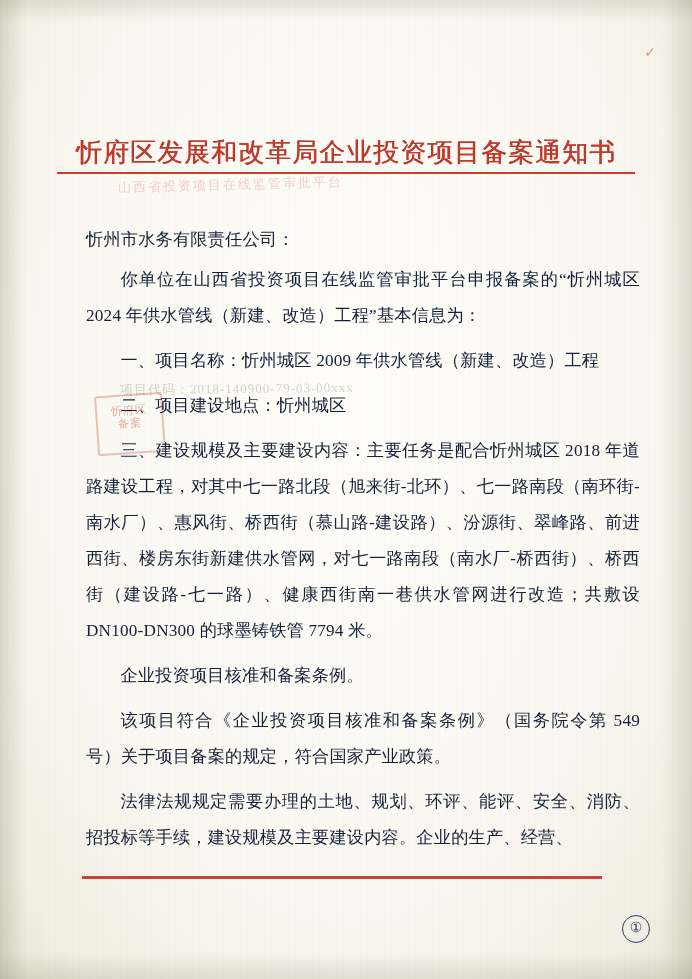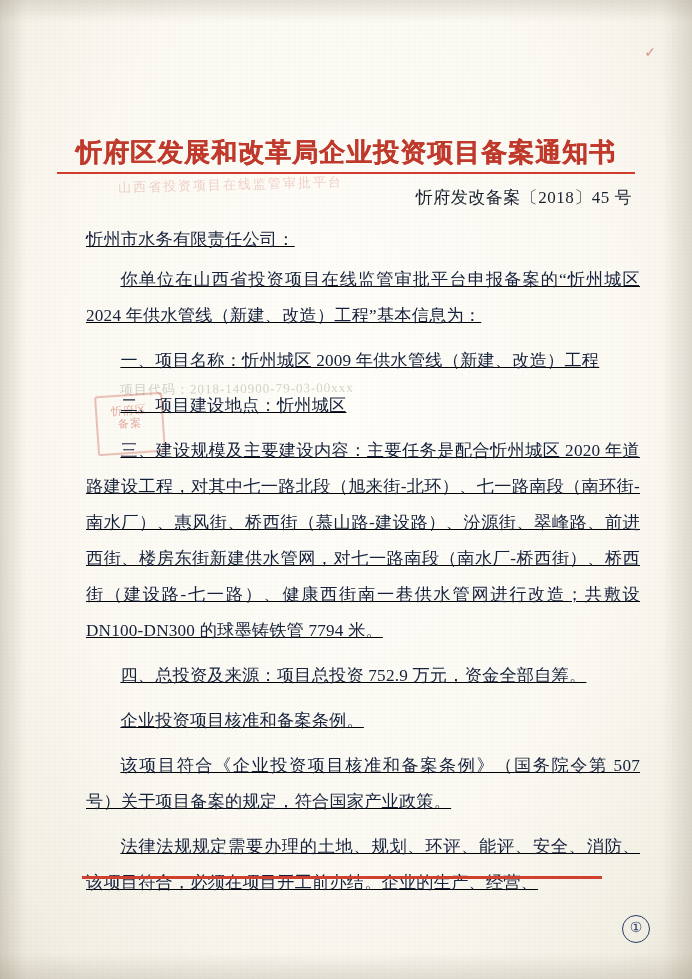--- a/index.html
+++ b/index.html
@@ -100,21 +100,21 @@
     white-space: nowrap;
   }
 
   .title {
     position: absolute;
     left: 0; right: 0;
     top: 118px;
     text-align: center;
     color: #c0392b;
     font-size: 26px;
-    font-weight: bold;
+    font-weight: normal;
     letter-spacing: 1px;
     font-family: "Liberation Serif", "DejaVu Serif", serif;
     text-shadow: 0.4px 0 0 #b5332a;
   }
 
   .title-rule {
     position: absolute;
     left: 57px;
     width: 578px;
     top: 172px;
@@ -129,21 +129,20 @@
     font-size: 17px;
     color: #1a2230;
     letter-spacing: 0.5px;
   }
 
   .body-block {
     position: absolute;
     left: 86px;
     right: 52px;
     top: 222px;
-    text-decoration: underline;
   }
 
   p.para {
     margin: 0 0 9px 0;
     font-size: 17.2px;
     line-height: 36px;
     color: #15203a;
     text-align: justify;
     letter-spacing: 0.2px;
   }
@@ -190,35 +189,33 @@
 <div class="doc">
 
   <div class="corner-mark">✓</div>
 
   <div class="stamp-frag f1">山西省投资项目在线监管审批平台</div>
 
   <h1 class="title">忻府区发展和改革局企业投资项目备案通知书</h1>
 
   <div class="title-rule"></div>
 
-  <div class="docnum">忻府发改备案〔2018〕45 号</div>
 
   <div class="ghost-line">项目代码：2018-140900-79-03-00xxx</div>
   <div class="stamp-seal">忻府区<br>备案</div>
 
   <div class="body-block">
     <p class="para addressee">忻州市水务有限责任公司：</p>
     <p class="para indent">你单位在山西省投资项目在线监管审批平台申报备案的“忻州城区 2024 年供水管线（新建、改造）工程”基本信息为：</p>
     <p class="para indent">一、项目名称：忻州城区 2009 年供水管线（新建、改造）工程</p>
     <p class="para indent">二、项目建设地点：忻州城区</p>
-    <p class="para indent">三、建设规模及主要建设内容：主要任务是配合忻州城区 2020 年道路建设工程，对其中七一路北段（旭来街-北环）、七一路南段（南环街-南水厂）、惠风街、桥西街（慕山路-建设路）、汾源街、翠峰路、前进西街、楼房东街新建供水管网，对七一路南段（南水厂-桥西街）、桥西街（建设路-七一路）、健康西街南一巷供水管网进行改造；共敷设 DN100-DN300 的球墨铸铁管 7794 米。</p>
-    <p class="para indent">四、总投资及来源：项目总投资 752.9 万元，资金全部自筹。</p>
+    <p class="para indent">三、建设规模及主要建设内容：主要任务是配合忻州城区 2018 年道路建设工程，对其中七一路北段（旭来街-北环）、七一路南段（南环街-南水厂）、惠风街、桥西街（慕山路-建设路）、汾源街、翠峰路、前进西街、楼房东街新建供水管网，对七一路南段（南水厂-桥西街）、桥西街（建设路-七一路）、健康西街南一巷供水管网进行改造；共敷设 DN100-DN300 的球墨铸铁管 7794 米。</p>
     <p class="para indent">企业投资项目核准和备案条例。</p>
-    <p class="para indent">该项目符合《企业投资项目核准和备案条例》（国务院令第 507 号）关于项目备案的规定，符合国家产业政策。</p>
-    <p class="para indent">法律法规规定需要办理的土地、规划、环评、能评、安全、消防、该项目符合，必须在项目开工前办结。企业的生产、经营、</p>
+    <p class="para indent">该项目符合《企业投资项目核准和备案条例》（国务院令第 549 号）关于项目备案的规定，符合国家产业政策。</p>
+    <p class="para indent">法律法规规定需要办理的土地、规划、环评、能评、安全、消防、招投标等手续，建设规模及主要建设内容。企业的生产、经营、</p>
   </div>
 
   <div class="bottom-rule"></div>
 
   <div class="page-mark">①</div>
 </div>
 
 <div class="edge-shadow-left"></div>
 <div class="edge-shadow-right"></div>
 <div class="edge-shadow-top"></div>

